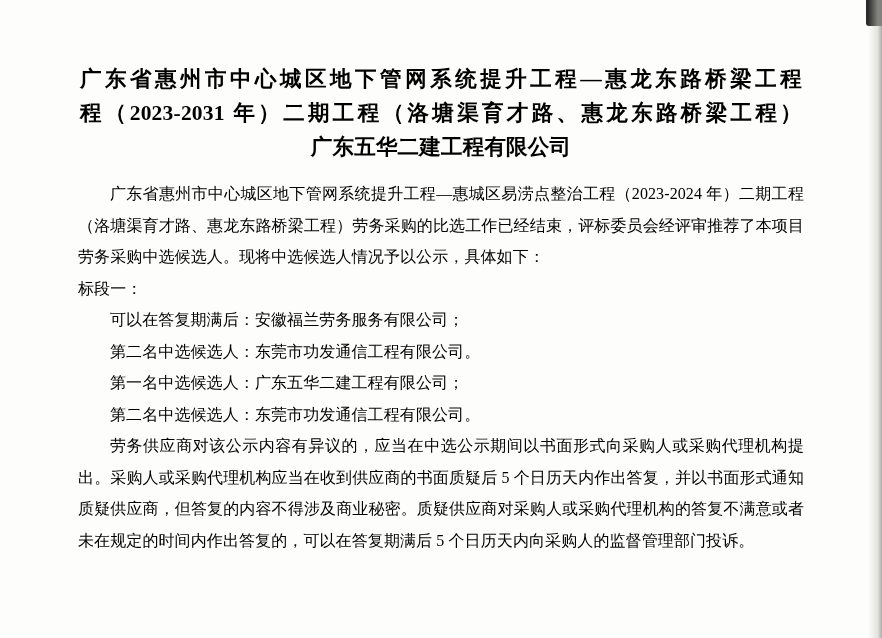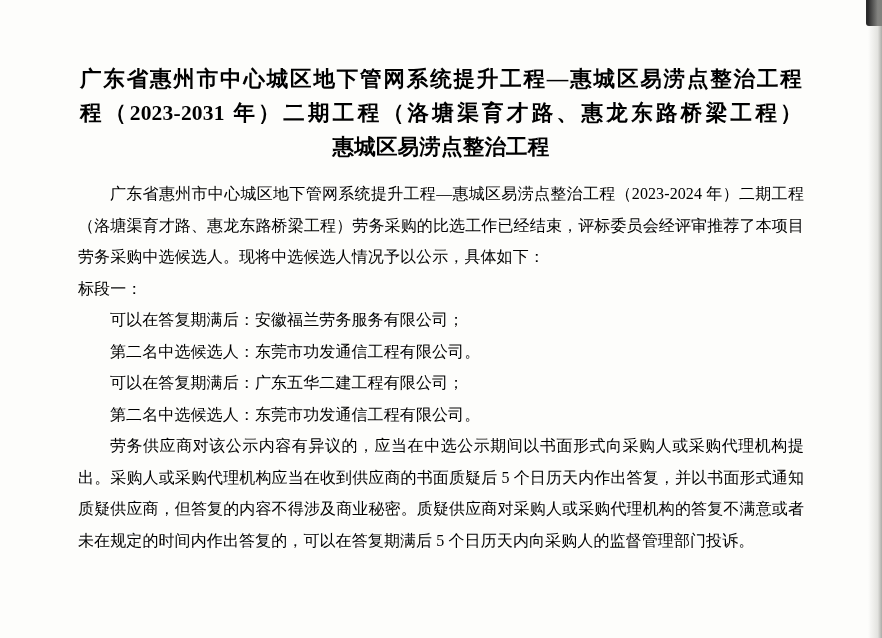--- a/index.html
+++ b/index.html
@@ -82,29 +82,29 @@
 <body>
 
 <div class="page">
 
   <div class="scan-corner"></div>
   <div class="scan-edge"></div>
 
   <div class="content">
 
     <h1 class="doc-title">
-      <span class="line l1">广东省惠州市中心城区地下管网系统提升工程—惠城区易涝点整治工程</span>
+      <span class="line l1">广东省惠州市中心城区地下管网系统提升工程—惠龙东路桥梁工程</span>
       <span class="line l2">程（2023-2031 年）二期工程（洛塘渠育才路、惠龙东路桥梁工程）</span>
-      <span class="line l3">惠城区易涝点整治工程</span>
+      <span class="line l3">广东五华二建工程有限公司</span>
     </h1>
 
     <div class="body-block">
       <p class="para indent2">广东省惠州市中心城区地下管网系统提升工程—惠城区易涝点整治工程（2023-2024 年）二期工程（洛塘渠育才路、惠龙东路桥梁工程）劳务采购的比选工作已经结束，评标委员会经评审推荐了本项目劳务采购中选候选人。现将中选候选人情况予以公示，具体如下：</p>
       <p class="para indent-label">标段一：</p>
       <p class="para indent-item">可以在答复期满后：安徽福兰劳务服务有限公司；</p>
       <p class="para indent-item">第二名中选候选人：东莞市功发通信工程有限公司。</p>
-      <p class="para indent-item">可以在答复期满后：广东五华二建工程有限公司；</p>
+      <p class="para indent-item">第一名中选候选人：广东五华二建工程有限公司；</p>
       <p class="para indent-item">第二名中选候选人：东莞市功发通信工程有限公司。</p>
       <p class="para indent2">劳务供应商对该公示内容有异议的，应当在中选公示期间以书面形式向采购人或采购代理机构提出。采购人或采购代理机构应当在收到供应商的书面质疑后 5 个日历天内作出答复，并以书面形式通知质疑供应商，但答复的内容不得涉及商业秘密。质疑供应商对采购人或采购代理机构的答复不满意或者未在规定的时间内作出答复的，可以在答复期满后 5 个日历天内向采购人的监督管理部门投诉。</p>
     </div>
 
   </div>
 </div>
 
 </body></html>

